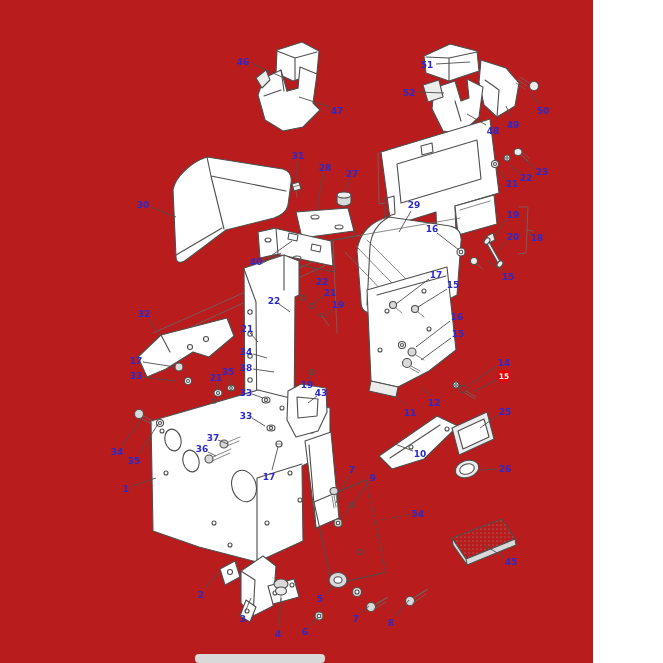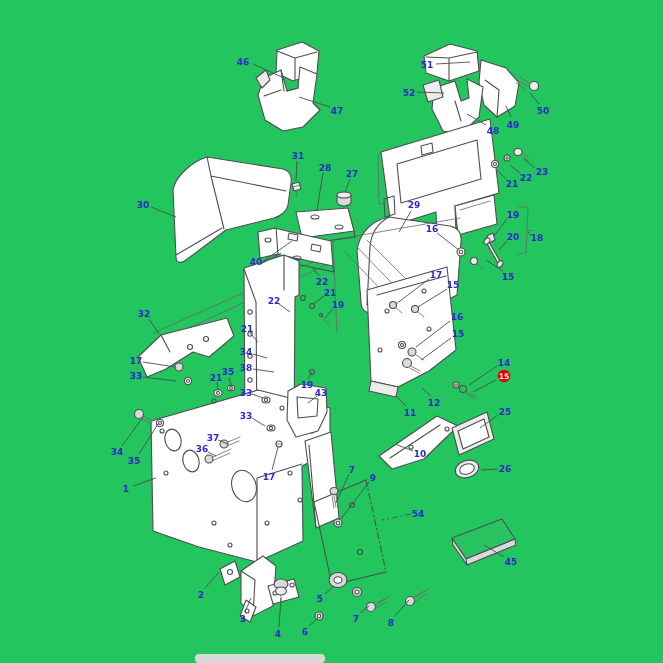--- a/index.html
+++ b/index.html
@@ -1,16 +1,16 @@
 <!DOCTYPE html>
 <html><head>
 <meta charset="utf-8">
 <style>
   html,body{margin:0;padding:0;background:#ffffff;}
-  .stage{position:relative;width:663px;height:663px;background:#22c55e;overflow:hidden;
+  .stage{position:relative;width:593px;height:663px;background:#b91c1c;overflow:hidden;
          font-family:"DejaVu Sans","Liberation Sans",sans-serif;}
   svg{position:absolute;left:0;top:0;}
   .art{stroke:#4e4e4e;stroke-width:1.1;fill:none;stroke-linejoin:round;stroke-linecap:round;}
   .fw{fill:#ffffff;}
   .fg{fill:#ececec;}
   .fd{fill:#d9d9d9;}
   .thin{stroke-width:0.8;stroke:#6a6a6a;}
   .leader{stroke:#4e4e4e;stroke-width:0.9;}
   .dashdot{stroke-dasharray:6 3 1.5 3;}
   .lbl{fill:#2a2acb;font-family:"DejaVu Sans","Liberation Sans",sans-serif;

